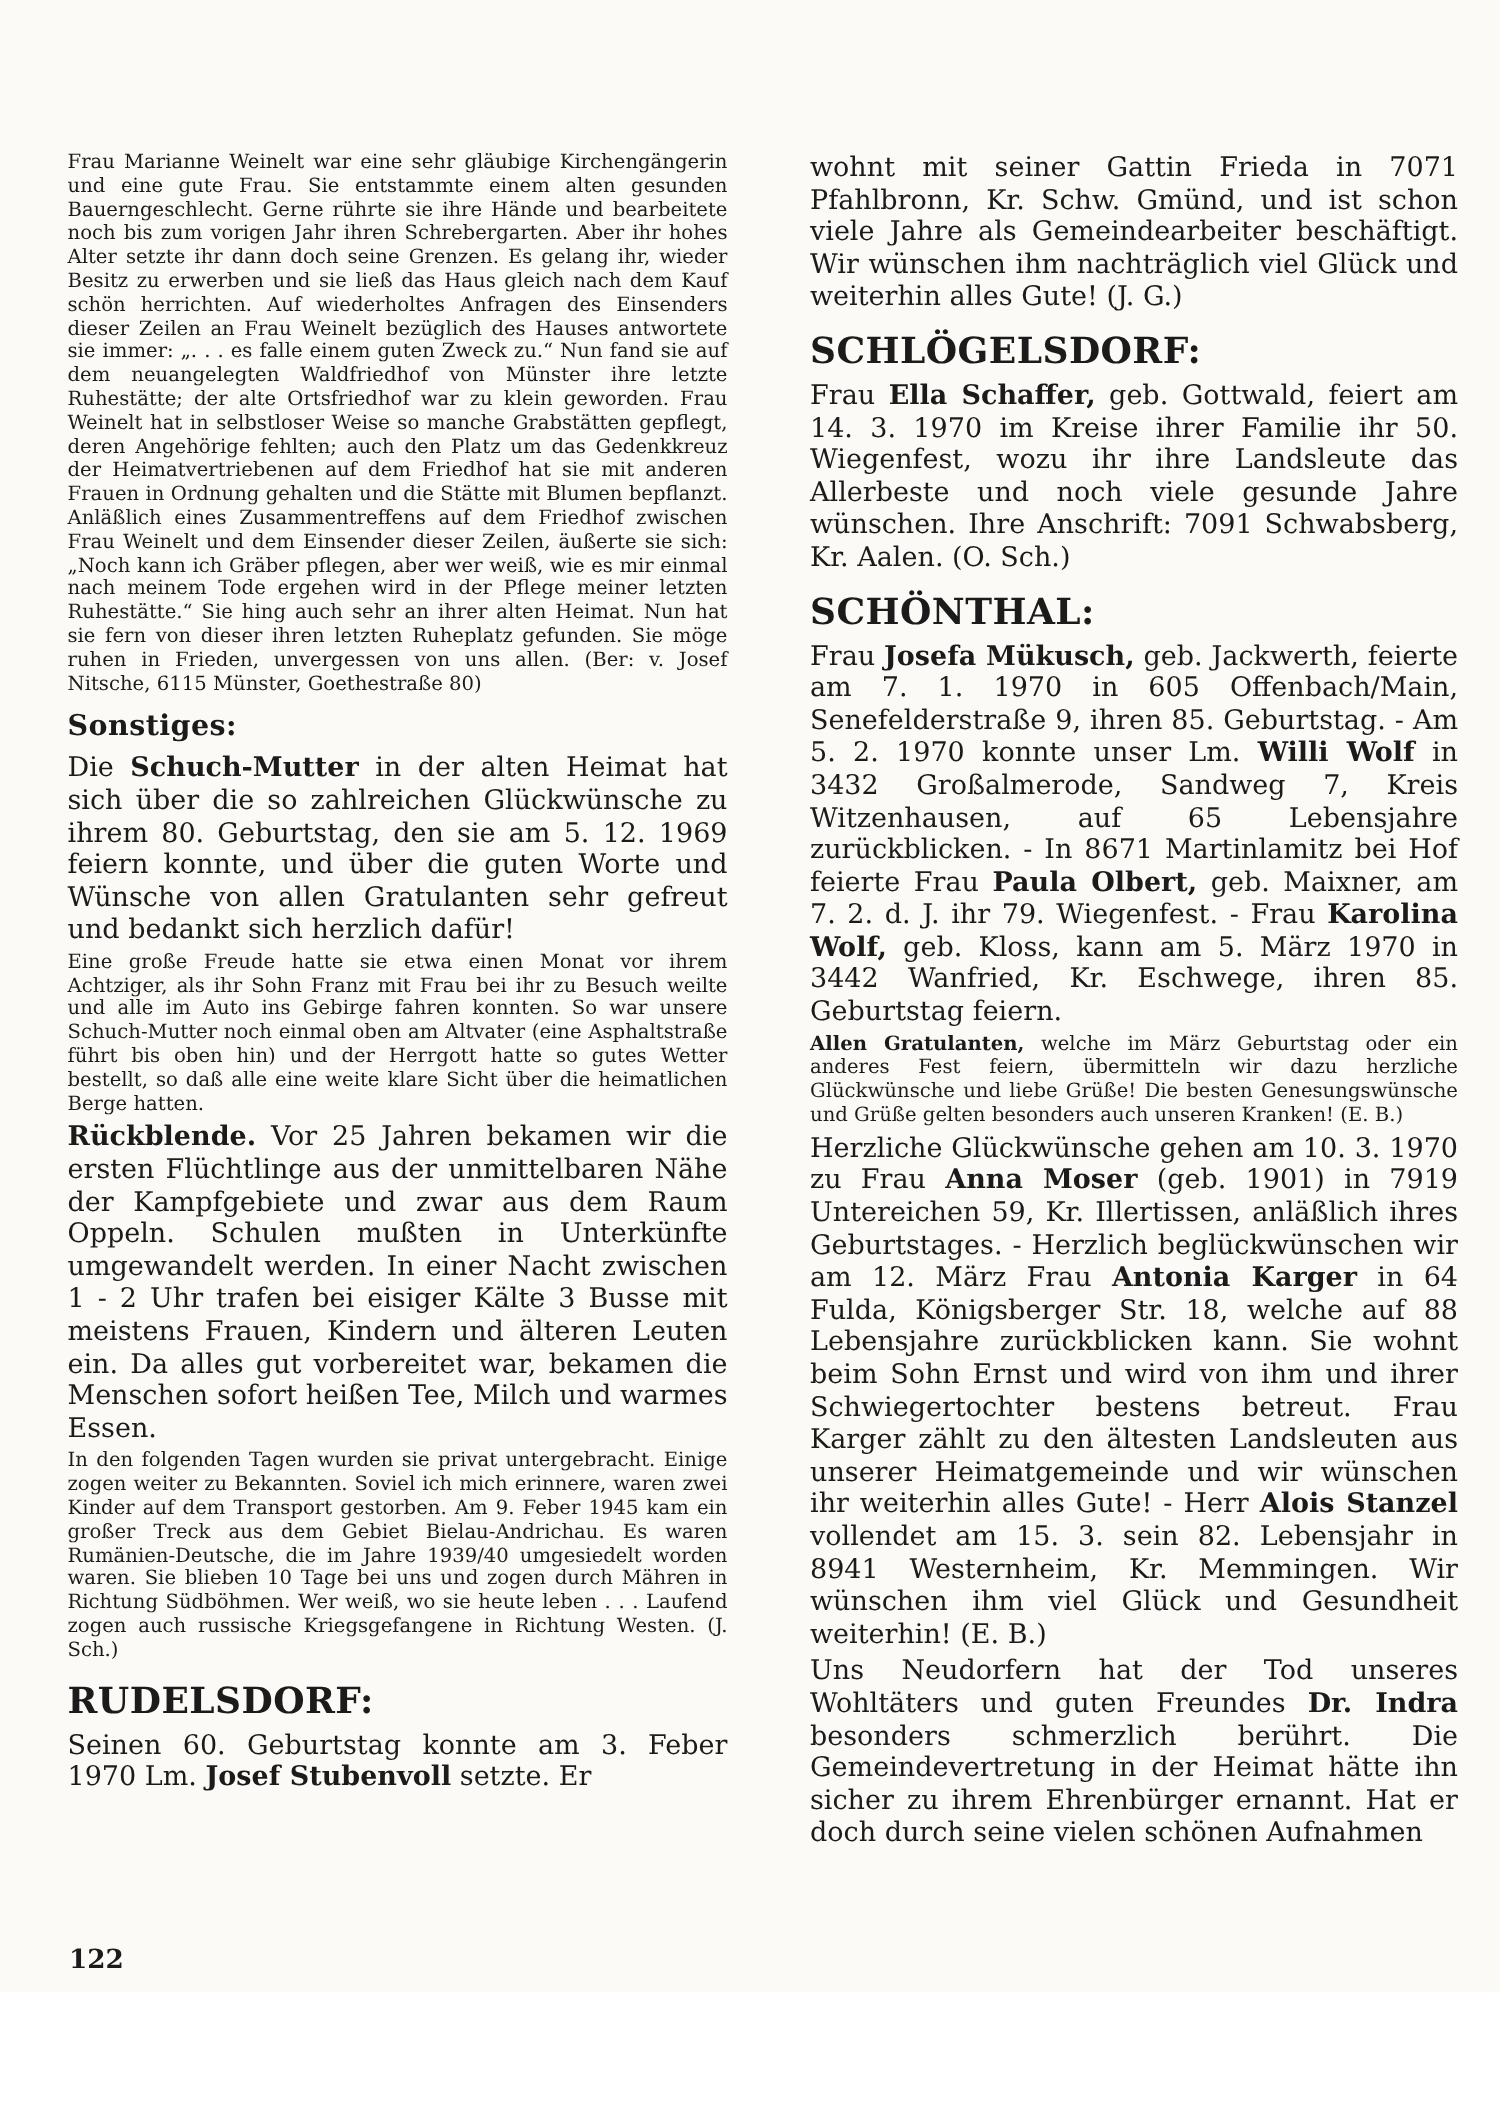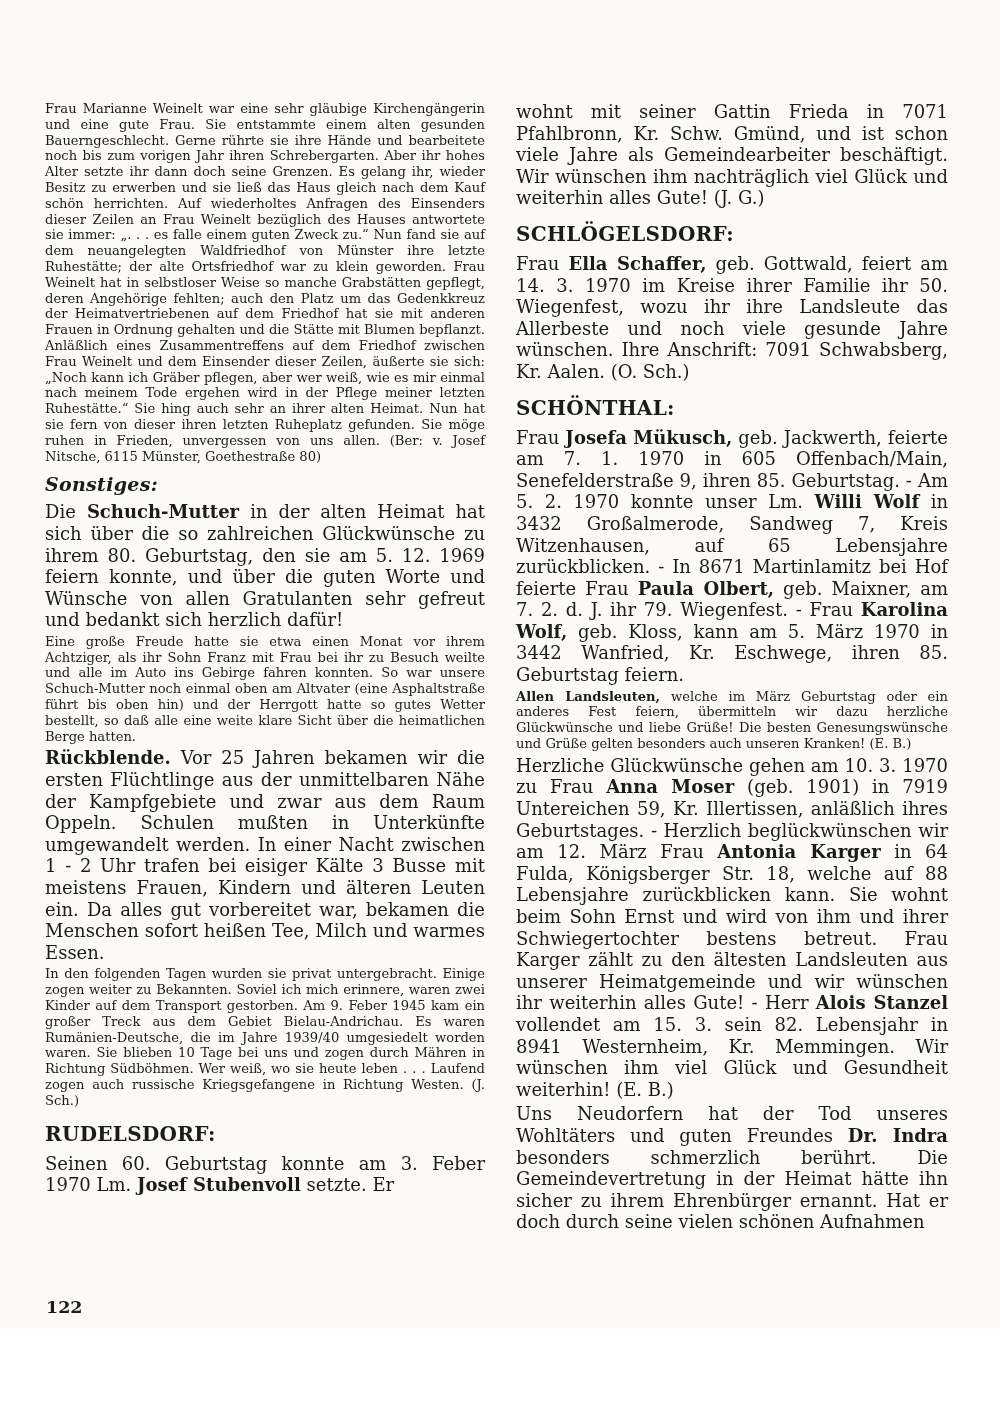--- a/index.html
+++ b/index.html
@@ -13,33 +13,33 @@
     overflow: hidden;
   }
   .column {
     position: absolute;
     top: 101px;
     text-align: justify;
     hyphens: auto;
     -webkit-hyphens: auto;
   }
   #col-left  { left: 45px;  width: 440px; }
-  #col-right { left: 516px; width: 432px; }
+  #col-right { left: 540px; width: 432px; }
 
   .column p { margin: 0 0 3px 0; }
   .p-large { font-size: 18px;   line-height: 21.6px; }
   .p-small { font-size: 13.1px; line-height: 15.8px; }
 
   .column h2 {
     text-align: left;
     font-weight: bold;
     letter-spacing: 0.3px;
   }
-  .heading    { font-size: 20px; line-height: 24px; margin: 13px 0 7px 0; }
-  .subheading { font-size: 19px; line-height: 23px; margin: 9px 0 5px 0; font-style: italic; }
+  .heading    { font-size: 24px; line-height: 24px; margin: 13px 0 7px 0; }
+  .subheading { font-size: 19px; line-height: 23px; margin: 9px 0 5px 0; }
 
   .page-number {
     position: absolute;
     left: 46px;
     top: 1297px;
     font-size: 17.5px;
     font-weight: bold;
   }
 </style>
 </head>
@@ -55,18 +55,18 @@
       <p class="p-small"><span>In den folgenden Tagen wurden sie privat untergebracht. Einige zogen weiter zu Bekannten. Soviel ich mich erinnere, waren zwei Kinder auf dem Transport gestorben. Am 9. Feber 1945 kam ein großer Treck aus dem Gebiet Bielau-Andrichau. Es waren Rumänien-Deutsche, die im Jahre 1939/40 umgesiedelt worden waren. Sie blieben 10 Tage bei uns und zogen durch Mähren in Richtung Südböhmen. Wer weiß, wo sie heute leben . . . Laufend zogen auch russische Kriegsgefangene in Richtung Westen. (J. Sch.)</span></p>
       <h2 class="heading"><span>RUDELSDORF:</span></h2>
       <p class="p-large"><span>Seinen 60. Geburtstag konnte am 3. Feber 1970 Lm. </span><b>Josef Stubenvoll</b><span> setzte. Er</span></p>
     </div>
   <div id="col-right" class="column">
       <p class="p-large"><span>wohnt mit seiner Gattin Frieda in 7071 Pfahlbronn, Kr. Schw. Gmünd, und ist schon viele Jahre als Gemeindearbeiter beschäftigt. Wir wünschen ihm nachträglich viel Glück und weiterhin alles Gute! (J. G.)</span></p>
       <h2 class="heading"><span>SCHLÖGELSDORF:</span></h2>
       <p class="p-large"><span>Frau </span><b>Ella Schaffer,</b><span> geb. Gottwald, feiert am 14. 3. 1970 im Kreise ihrer Familie ihr 50. Wiegenfest, wozu ihr ihre Landsleute das Allerbeste und noch viele gesunde Jahre wünschen. Ihre Anschrift: 7091 Schwabsberg, Kr. Aalen. (O. Sch.)</span></p>
       <h2 class="heading"><span>SCHÖNTHAL:</span></h2>
       <p class="p-large"><span>Frau </span><b>Josefa Mükusch,</b><span> geb. Jackwerth, feierte am 7. 1. 1970 in 605 Offenbach/Main, Senefelderstraße 9, ihren 85. Geburtstag. - Am 5. 2. 1970 konnte unser Lm. </span><b>Willi Wolf</b><span> in 3432 Großalmerode, Sandweg 7, Kreis Witzenhausen, auf 65 Lebensjahre zurückblicken. - In 8671 Martinlamitz bei Hof feierte Frau </span><b>Paula Olbert,</b><span> geb. Maixner, am 7. 2. d. J. ihr 79. Wiegenfest. - Frau </span><b>Karolina Wolf,</b><span> geb. Kloss, kann am 5. März 1970 in 3442 Wanfried, Kr. Eschwege, ihren 85. Geburtstag feiern.</span></p>
-      <p class="p-small"><b>Allen Landsleuten,</b><span> welche im März Geburtstag oder ein anderes Fest feiern, übermitteln wir dazu herzliche Glückwünsche und liebe Grüße! Die besten Genesungswünsche und Grüße gelten besonders auch unseren Kranken! (E. B.)</span></p>
+      <p class="p-small"><b>Allen Gratulanten,</b><span> welche im März Geburtstag oder ein anderes Fest feiern, übermitteln wir dazu herzliche Glückwünsche und liebe Grüße! Die besten Genesungswünsche und Grüße gelten besonders auch unseren Kranken! (E. B.)</span></p>
       <p class="p-large"><span>Herzliche Glückwünsche gehen am 10. 3. 1970 zu Frau </span><b>Anna Moser</b><span> (geb. 1901) in 7919 Untereichen 59, Kr. Illertissen, anläßlich ihres Geburtstages. - Herzlich beglückwünschen wir am 12. März Frau </span><b>Antonia Karger</b><span> in 64 Fulda, Königsberger Str. 18, welche auf 88 Lebensjahre zurückblicken kann. Sie wohnt beim Sohn Ernst und wird von ihm und ihrer Schwiegertochter bestens betreut. Frau Karger zählt zu den ältesten Landsleuten aus unserer Heimatgemeinde und wir wünschen ihr weiterhin alles Gute! - Herr </span><b>Alois Stanzel</b><span> vollendet am 15. 3. sein 82. Lebensjahr in 8941 Westernheim, Kr. Memmingen. Wir wünschen ihm viel Glück und Gesundheit weiterhin! (E. B.)</span></p>
       <p class="p-large"><span>Uns Neudorfern hat der Tod unseres Wohltäters und guten Freundes </span><b>Dr. Indra</b><span> besonders schmerzlich berührt. Die Gemeindevertretung in der Heimat hätte ihn sicher zu ihrem Ehrenbürger ernannt. Hat er doch durch seine vielen schönen Aufnahmen</span></p>
     </div>
   <div class="page-number">122</div>
 </div>
 
 </body></html>

